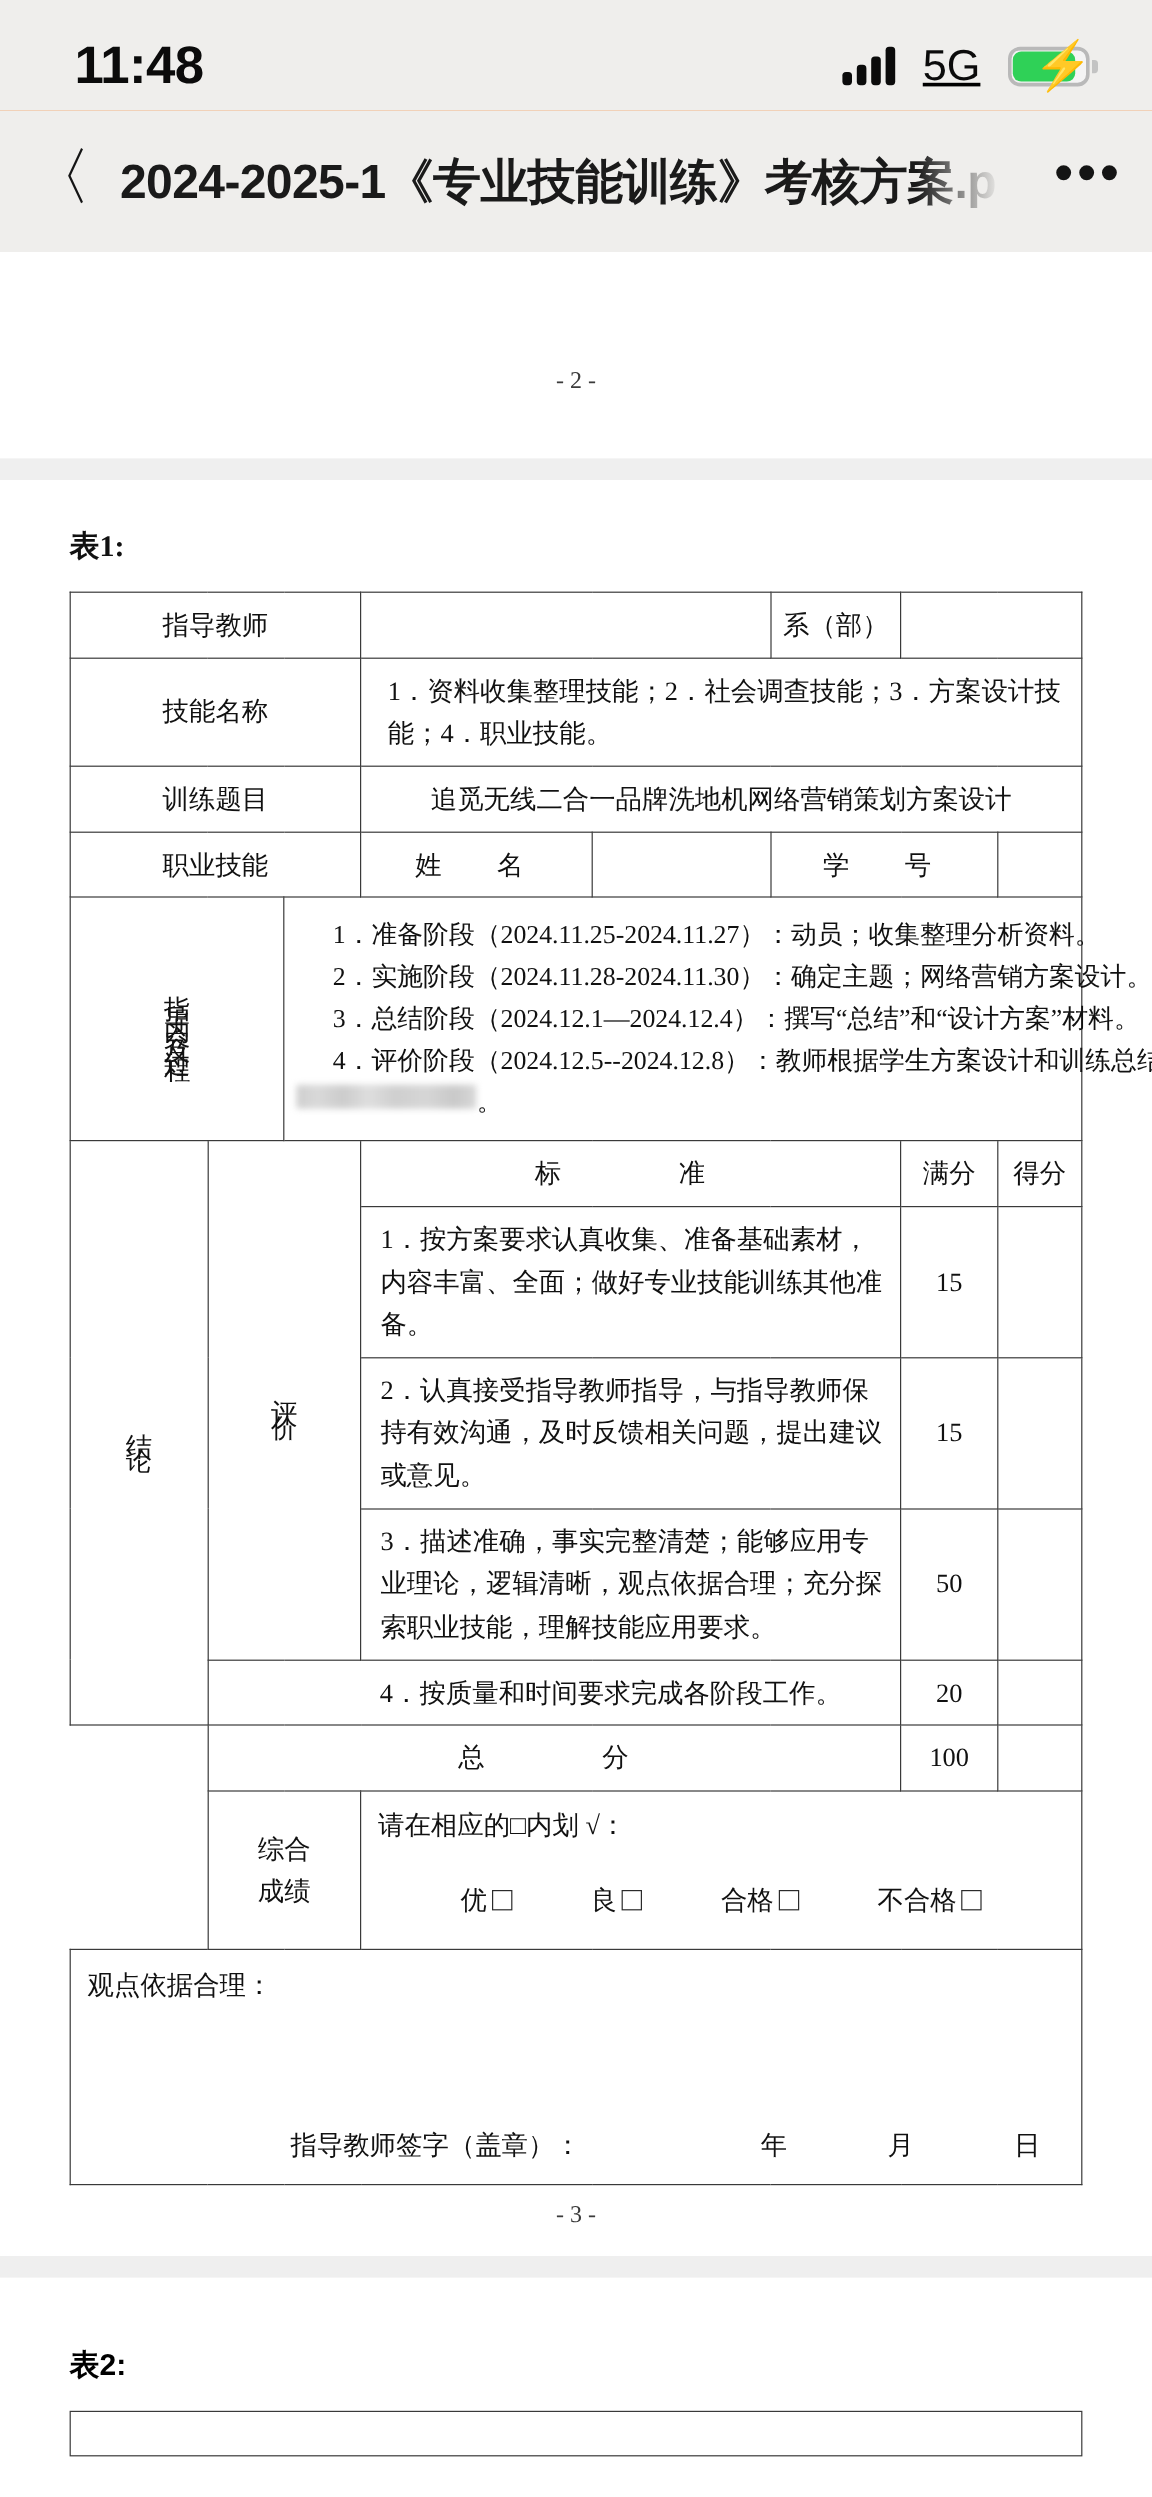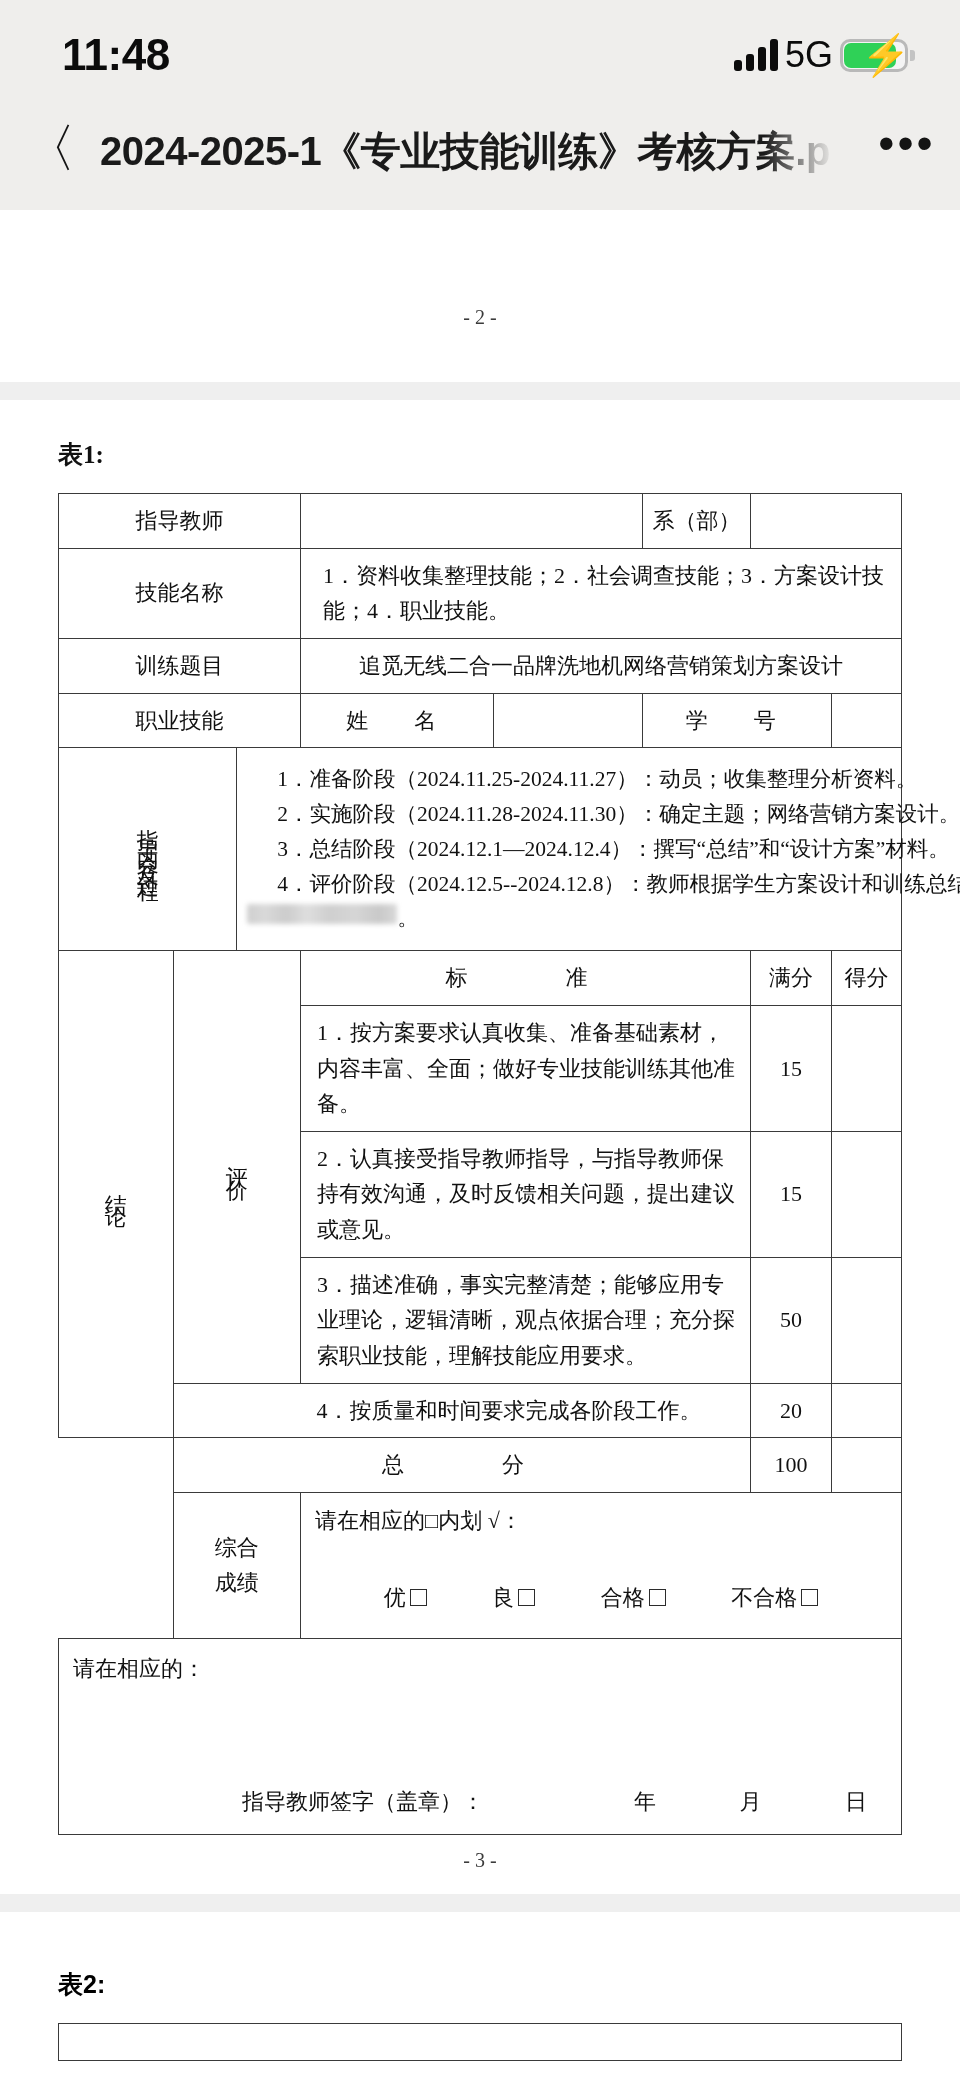--- a/index.html
+++ b/index.html
@@ -15,21 +15,21 @@
   .statusbar {
     position: absolute; top: 0; left: 0; width: 960px; height: 92px;
     background: #efeeec;
     display: flex; align-items: center; justify-content: space-between;
     padding: 18px 52px 0 62px;
   }
   .status-time {
     font-size: 44px; font-weight: bold; color: #0b0b0b;
     letter-spacing: -0.5px; font-family: "Liberation Sans", sans-serif;
   }
-  .status-right { display: flex; align-items: center; gap: 7px; }
+  .status-right { display: flex; align-items: center; gap: 23px; text-decoration: underline; }
   .signal { display: flex; align-items: flex-end; gap: 4px; height: 32px; }
   .signal i { display: block; width: 8px; background: #0b0b0b; border-radius: 3px; }
   .signal i:nth-child(1) { height: 11px; }
   .signal i:nth-child(2) { height: 17px; }
   .signal i:nth-child(3) { height: 24px; }
   .signal i:nth-child(4) { height: 32px; }
   .net-label { font-size: 36px; font-weight: 500; color: #0b0b0b; letter-spacing: 0px; }
   .battery { position: relative; width: 68px; height: 33px; }
   .battery .shell {
     position: absolute; inset: 0; border: 3px solid #b9b9b9;
@@ -122,21 +122,21 @@
   .blurred {
     display: inline-block; color: transparent; background: linear-gradient(
       to right, #cfcfcf 0%, #d9d9d9 12%, #cccccc 26%, #dedede 40%,
       #cfcfcf 55%, #d6d6d6 72%, #c9c9c9 88%, #d8d8d8 100%);
     filter: blur(2.5px); width: 150px; height: 20px; vertical-align: -3px;
     border-radius: 2px;
   }
   .spaced { letter-spacing: 18px; }
   .spaced-sm { letter-spacing: 12px; }
   .box { display: inline-block; width: 17px; height: 17px; border: 1.6px solid #2b2b2b; vertical-align: -1px; margin-left: 4px; }
-  .grade-row { margin-top: 42px; text-align: center; }
+  .grade-row { margin-top: 28px; text-align: center; }
   .grade-row span.gi { margin: 0 30px; font-size: 22px; }
 
   .teacher-op { height: 196px; position: relative; }
   .sig-line { position: absolute; bottom: 14px; left: 0; width: 100%; display: flex; justify-content: flex-end; padding-right: 34px; font-size: 22px; }
   .sig-line .sg { margin-right: 72px; }
   .sig-line .ymd span { margin-left: 78px; }
 
   
   .p4 { padding: 56px 58px 0 58px; }
   .label-b2 { font-size: 25px; font-weight: bold; margin-bottom: 22px; }
@@ -290,21 +290,21 @@
                 <span class="gi"><span>优</span><span class="box"></span></span>
                 <span class="gi"><span>良</span><span class="box"></span></span>
                 <span class="gi"><span>合格</span><span class="box"></span></span>
                 <span class="gi"><span>不合格</span><span class="box"></span></span>
               </div>
             </td>
           </tr>
 
           <tr>
             <td class="l teacher-op" colspan="8" style="padding:12px 14px; vertical-align:top">
-              <div>请在相应的：</div>
+              <div>观点依据合理：</div>
               <div class="sig-line">
                 <span class="sg">指导教师签字（盖章）：</span>
                 <span class="ymd">
                   <span>年</span>
                   <span>月</span>
                   <span>日</span>
                 </span>
               </div>
             </td>
           </tr>

